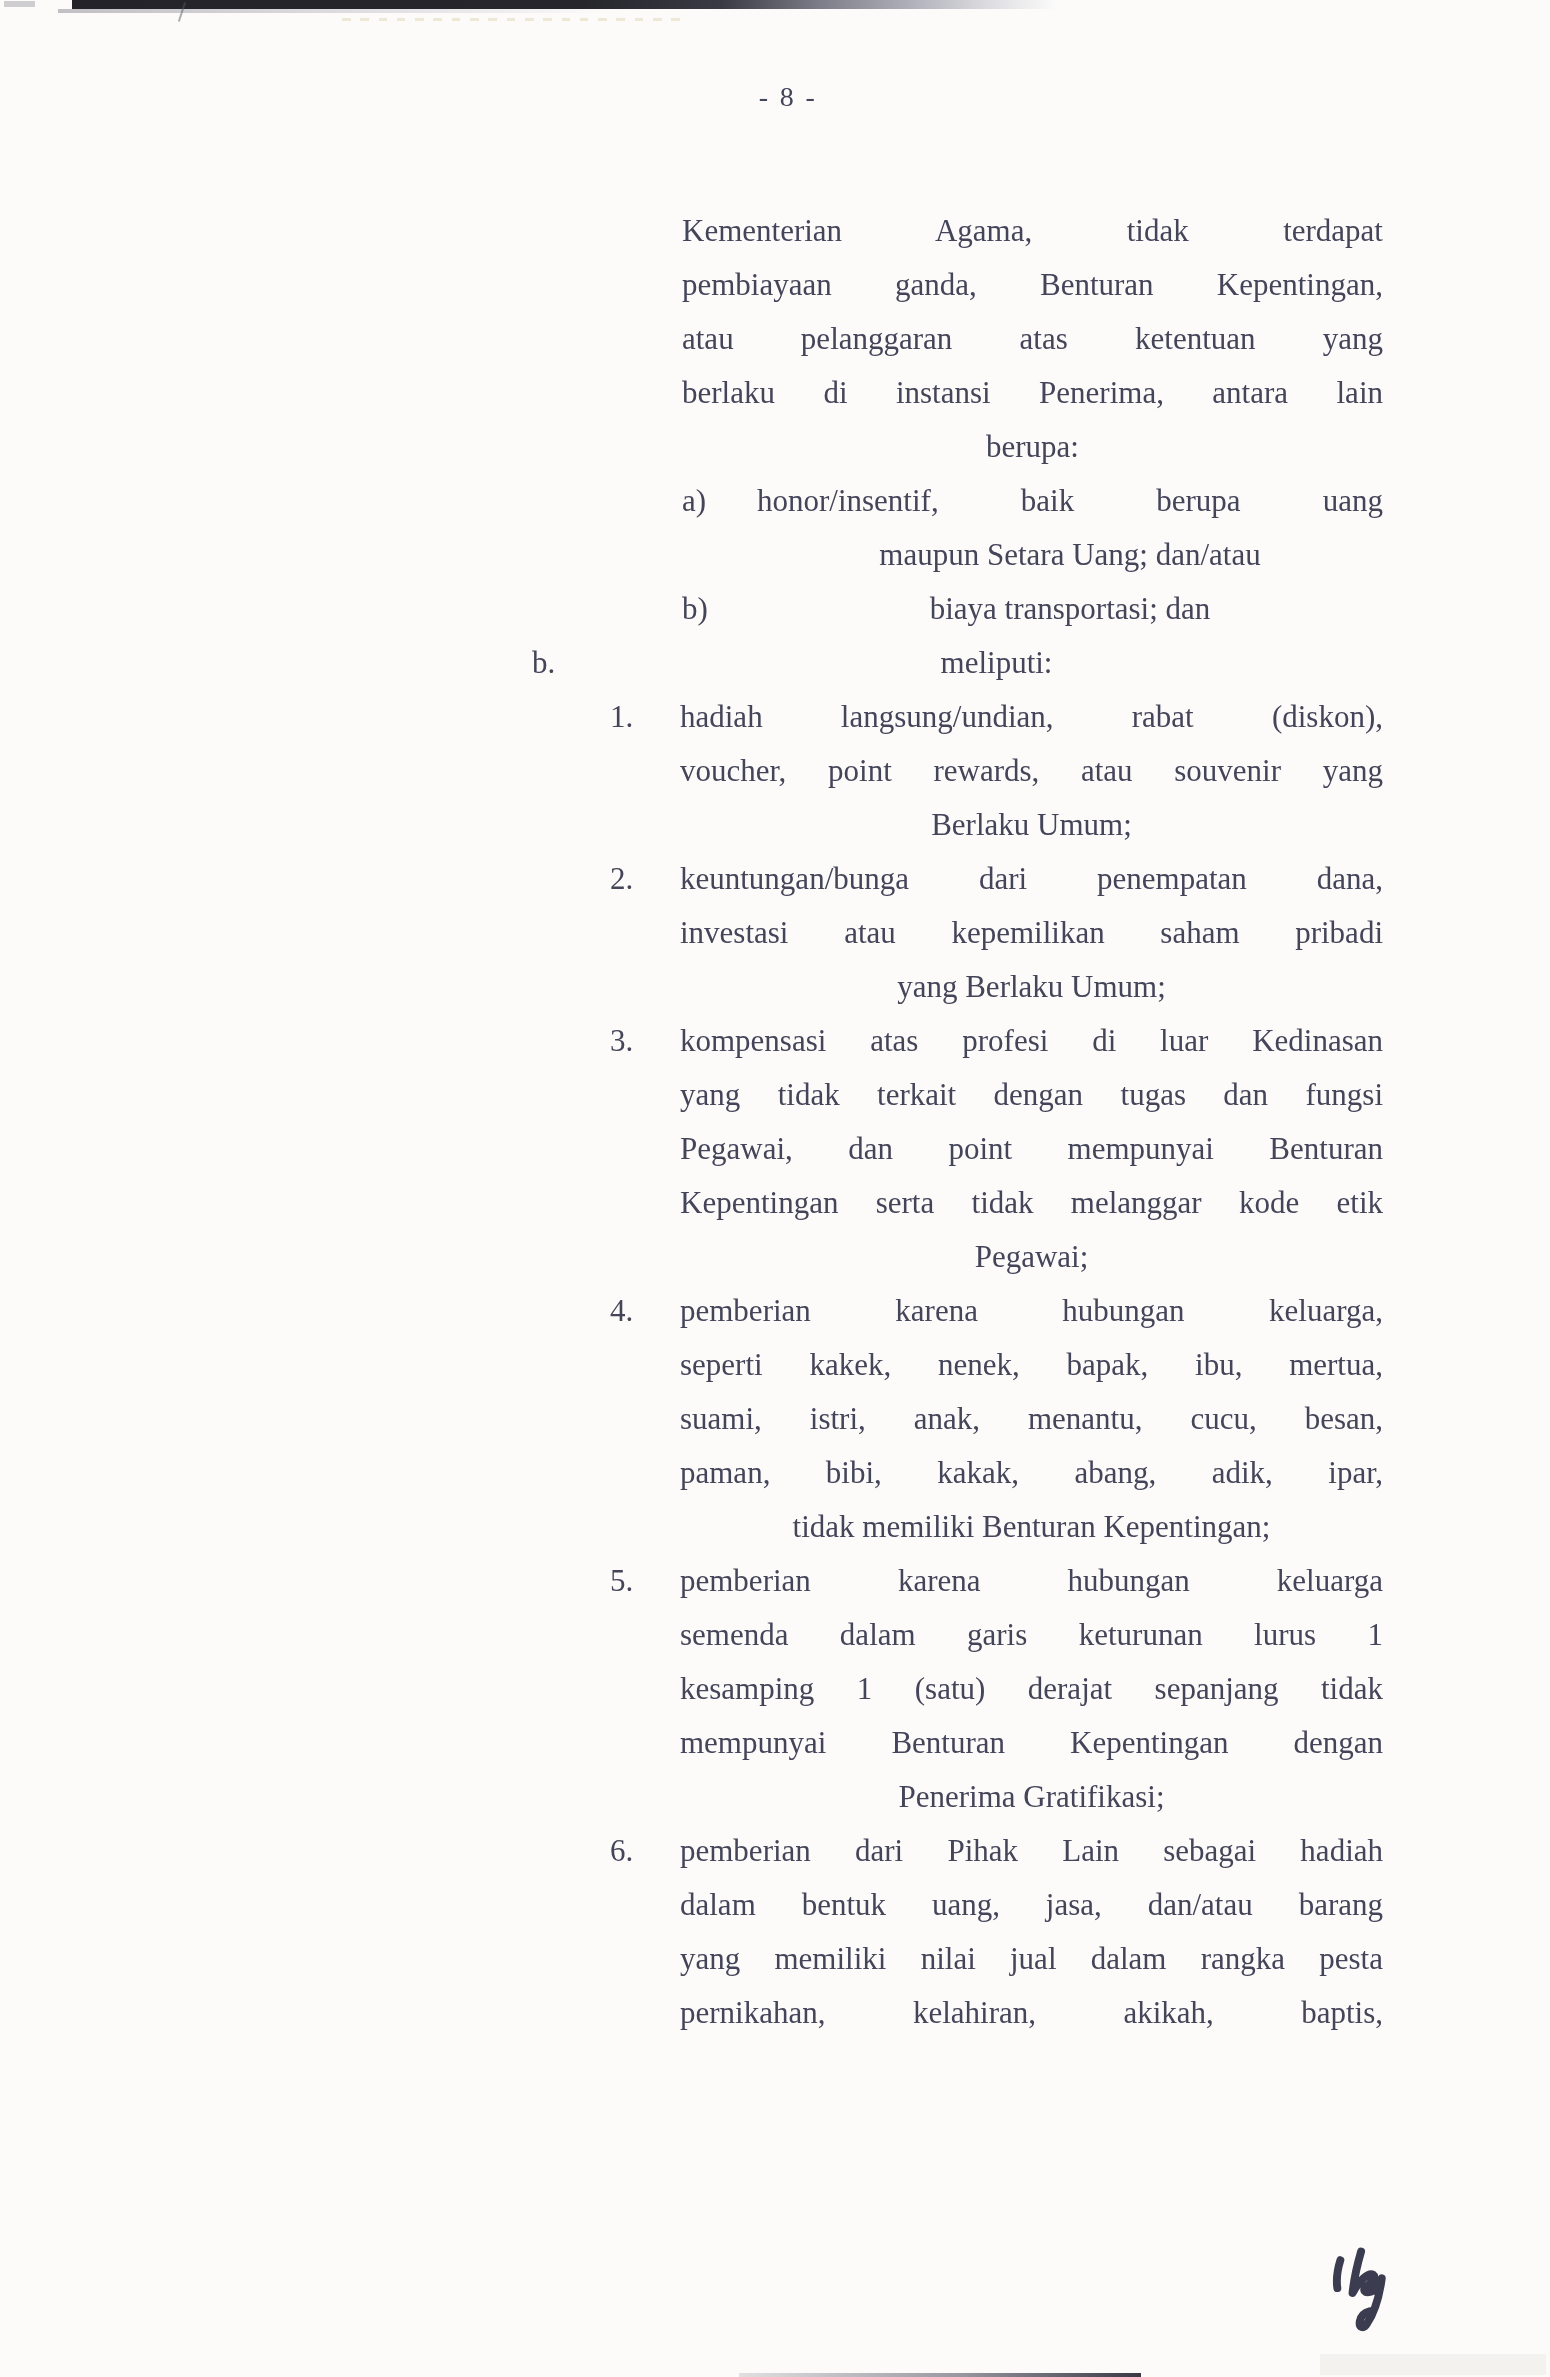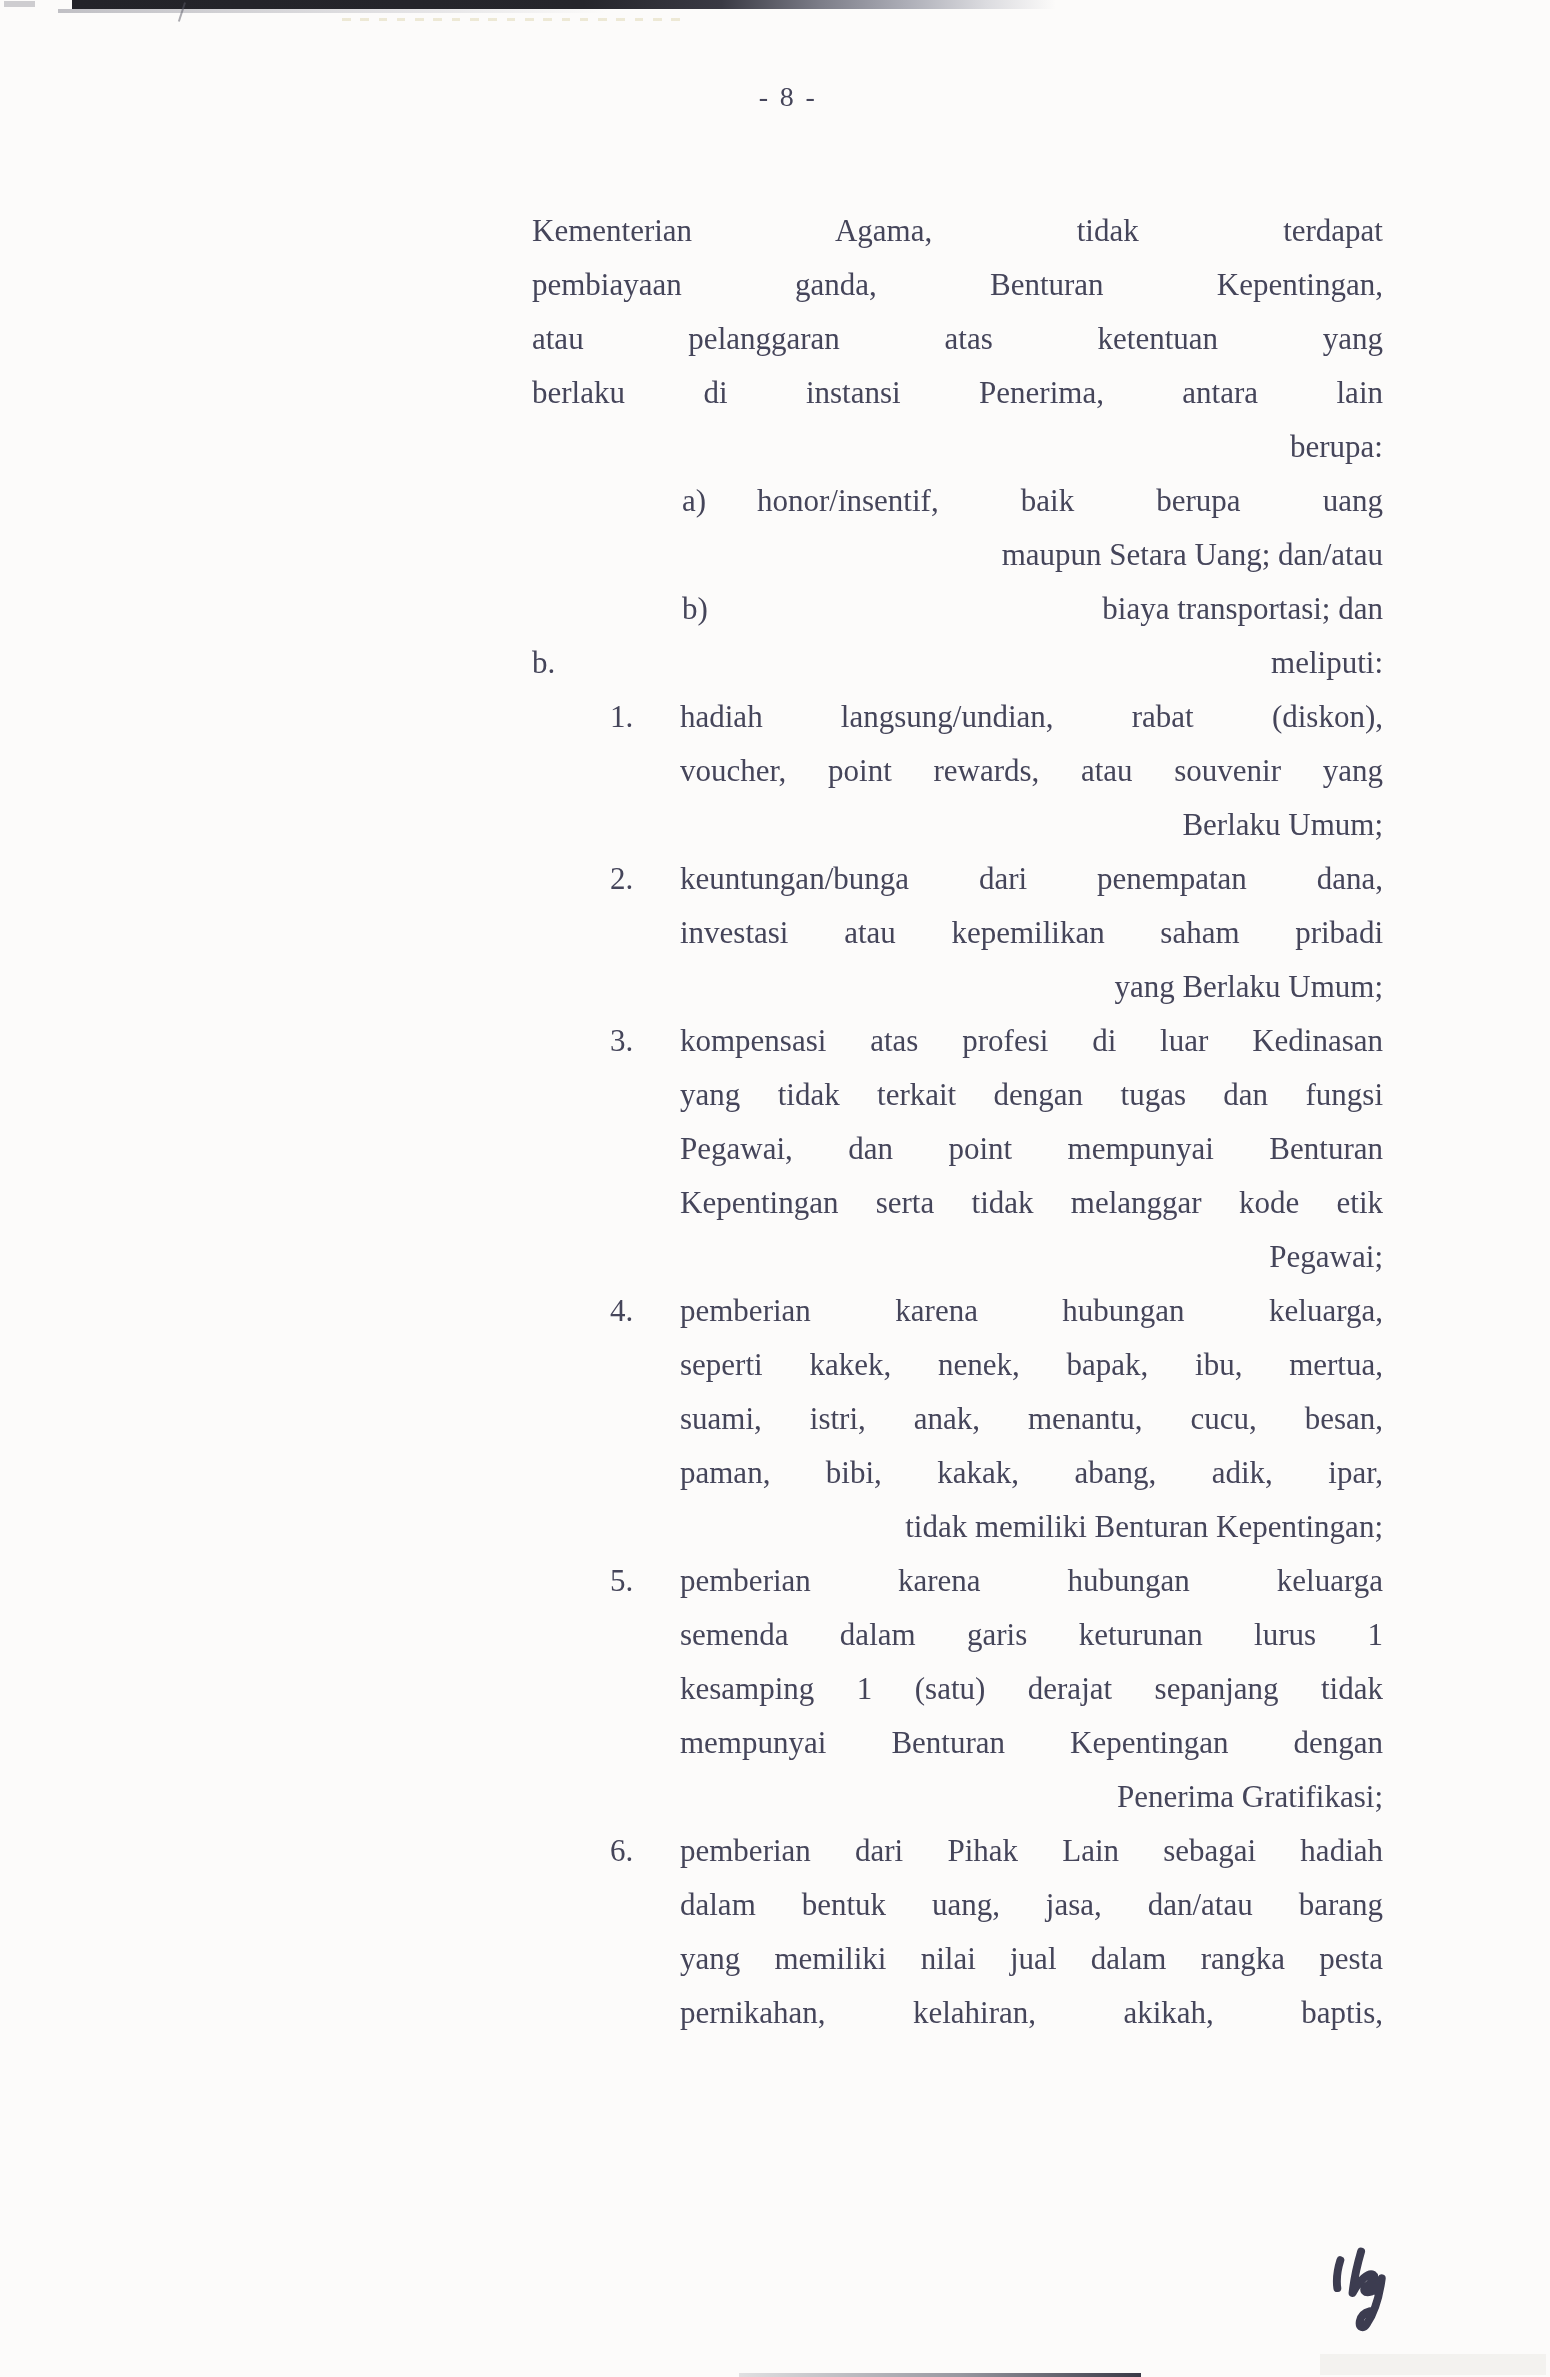--- a/index.html
+++ b/index.html
@@ -37,25 +37,25 @@
   .pageno{
     position:absolute;left:788px;top:81px;transform:translateX(-50%);
     font-size:28px;letter-spacing:2.4px;white-space:pre;
   }
 
   
   .content{
     position:absolute;left:532px;top:204px;width:851px;
     font-size:31px;line-height:54px;
   }
-  .ln{text-align:right;}
+  .ln{text-align:center;}
   .ln.j{text-align:justify;text-align-last:justify;text-justify:inter-word;}
   .it{}
 
-  .para1{}
+  .para1{margin-left:150px;}
   .row{display:flex;align-items:flex-start;}
   .row-ab{margin-left:150px;}
   .row-ab .mk{flex:0 0 75px;}
   .row-b .mk{flex:0 0 78px;}
   .row-num .mk{flex:0 0 70px;}
   .mk{white-space:nowrap;}
   .tx{flex:1 1 auto;min-width:0;}
 
   
   .sig{position:absolute;left:1327px;top:2244px;}

